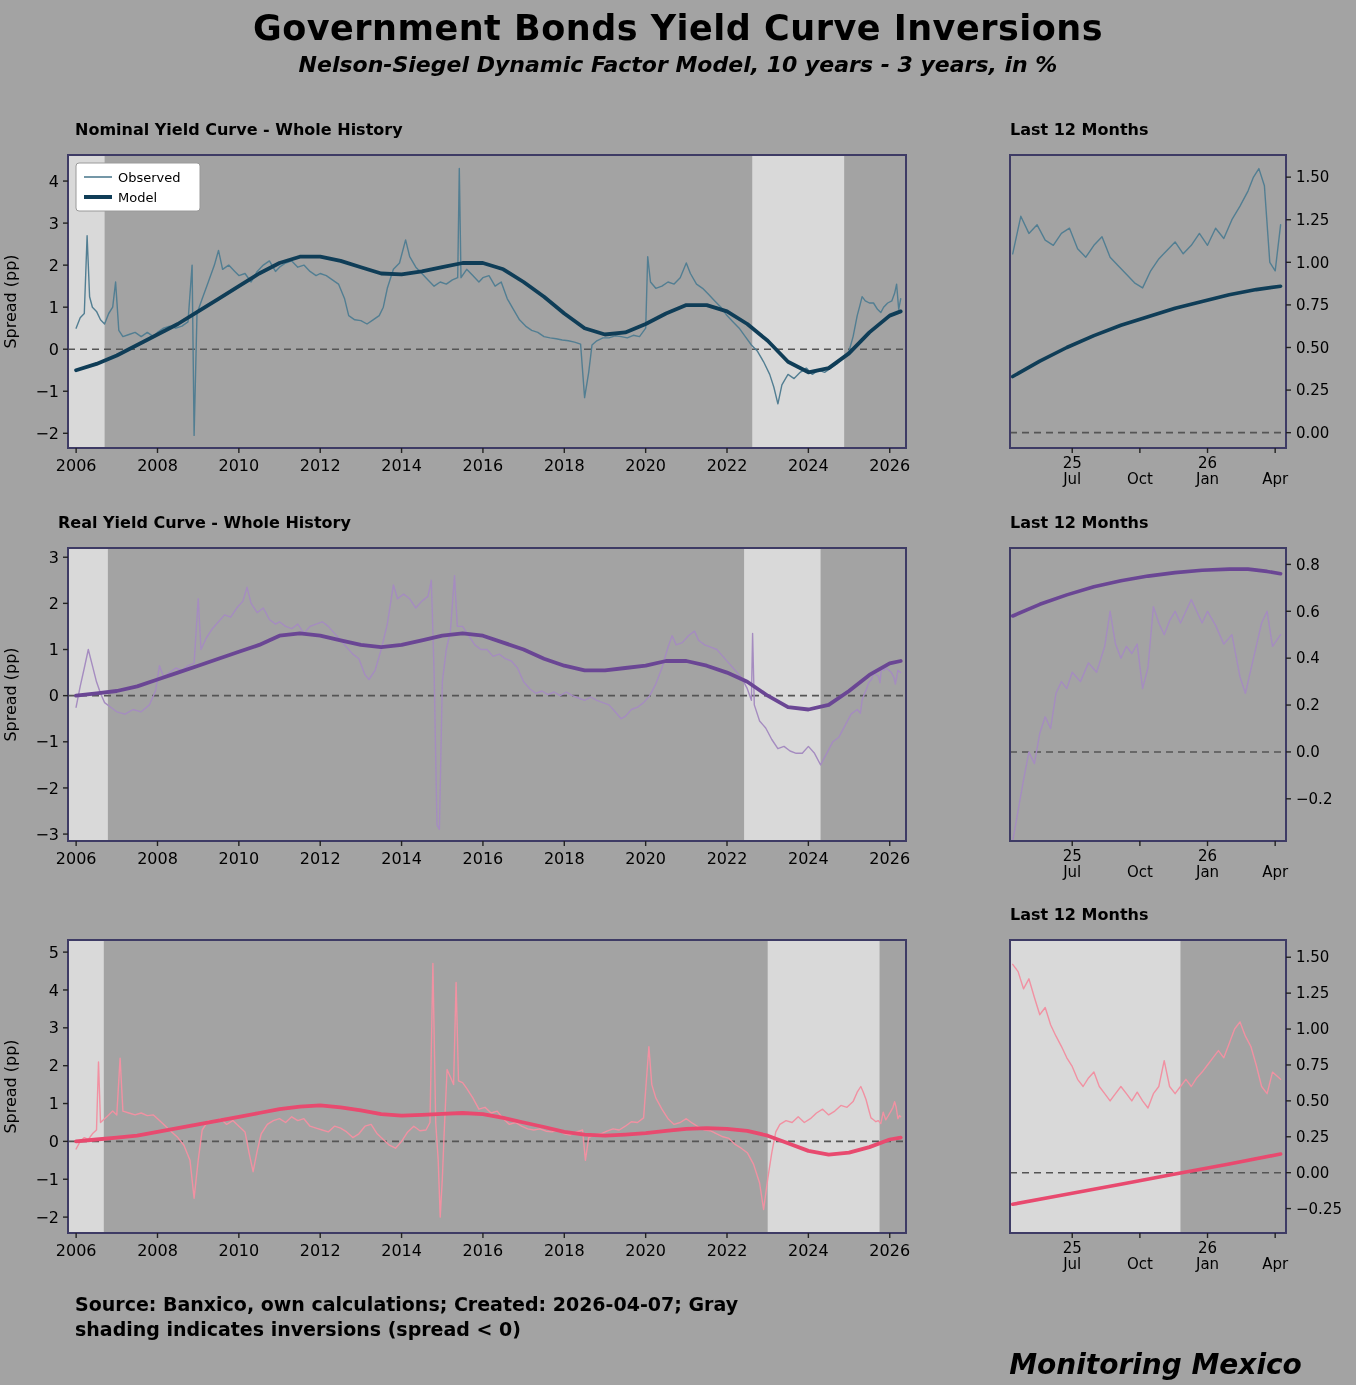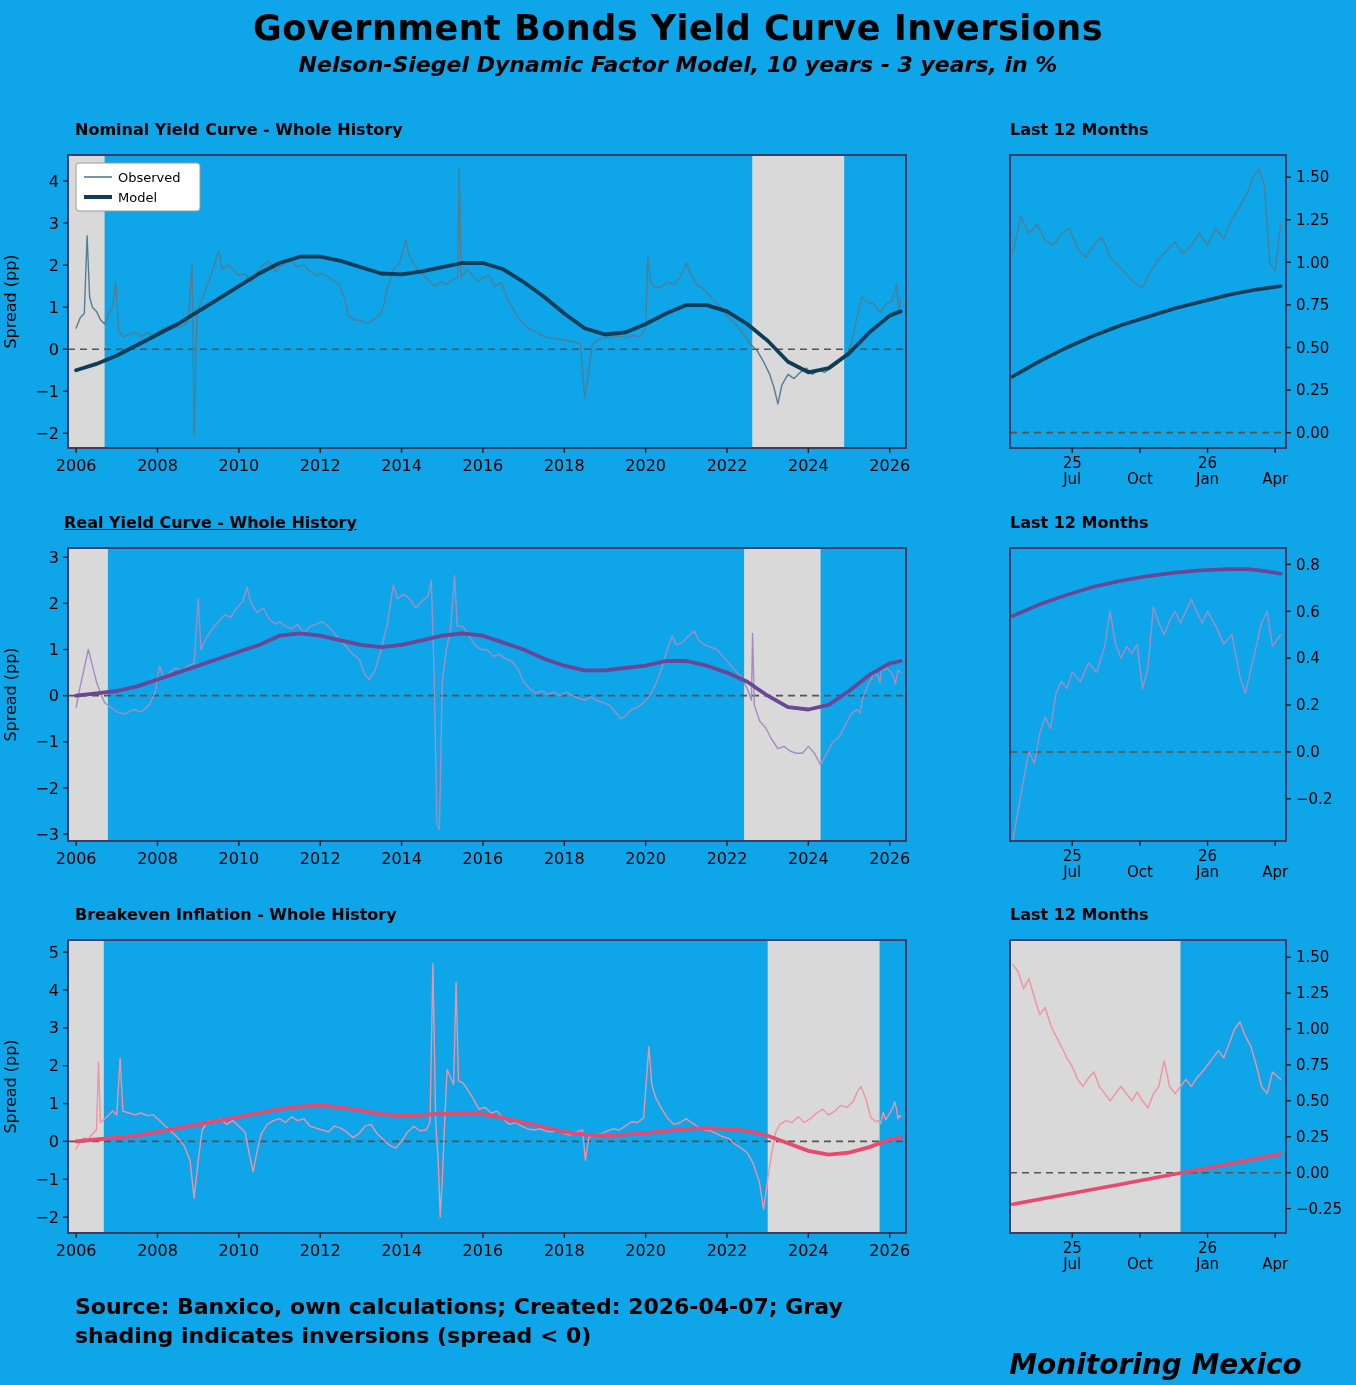--- a/index.html
+++ b/index.html
@@ -1,33 +1,33 @@
 <!DOCTYPE html>
 <html><head>
 <meta charset="utf-8">
 <style>
   * { margin:0; padding:0; box-sizing:border-box; }
   html,body { background:#ffffff; }
-  .page { position:relative; width:1356px; height:1385px; background:#0ea5e9;
+  .page { position:relative; width:1356px; height:1385px; background:#a3a3a3;
           font-family:"DejaVu Sans","Liberation Sans",sans-serif; color:#000; overflow:hidden; }
   .fig-title { position:absolute; top:8px; left:0; width:100%; text-align:center;
                font-size:35px; font-weight:bold; letter-spacing:0.5px; }
   .fig-subtitle { position:absolute; top:52px; left:0; width:100%; text-align:center;
                   font-size:22px; font-weight:bold; font-style:italic; }
   .panel-title { position:absolute; font-size:16px; font-weight:bold; white-space:nowrap; }
   svg.chart { position:absolute; overflow:visible; display:block; }
   svg text { font-family:"DejaVu Sans","Liberation Sans",sans-serif; fill:#000; }
   .footer-source { position:absolute; left:75px; top:1292px; width:870px;
-                   font-size:22px; font-weight:bold; line-height:1.32; white-space:pre-line; }
+                   font-size:19px; font-weight:bold; line-height:1.32; white-space:pre-line; }
   .footer-brand { position:absolute; left:955px; top:1348px; width:401px; text-align:center;
                   font-size:28px; font-weight:bold; font-style:italic; }
   
   #pt-0 { left:75px;   top:120px; }
   #pt-1 { left:1010px; top:120px; }
-  #pt-2 { left:64px;   top:513px;text-decoration:underline; }
+  #pt-2 { left:58px;   top:513px; }
   #pt-3 { left:1010px; top:513px; }
   #pt-4 { left:75px;   top:905px; }
   #pt-5 { left:1010px; top:905px; }
   
   #chart-0 { left:0px;   top:149px; }
   #chart-1 { left:955px; top:149px; }
   #chart-2 { left:0px;   top:542px; }
   #chart-3 { left:955px; top:542px; }
   #chart-4 { left:0px;   top:934px; }
   #chart-5 { left:955px; top:934px; }
@@ -36,21 +36,20 @@
 <body>
 
 <div class="page">
   <div class="fig-title">Government Bonds Yield Curve Inversions</div>
   <div class="fig-subtitle">Nelson-Siegel Dynamic Factor Model, 10 years - 3 years, in %</div>
 
   <div class="panel-title" id="pt-0">Nominal Yield Curve - Whole History</div>
   <div class="panel-title" id="pt-1">Last 12 Months</div>
   <div class="panel-title" id="pt-2">Real Yield Curve - Whole History</div>
   <div class="panel-title" id="pt-3">Last 12 Months</div>
-  <div class="panel-title" id="pt-4">Breakeven Inflation - Whole History</div>
   <div class="panel-title" id="pt-5">Last 12 Months</div>
 
   <svg class="chart" id="chart-0" width="940" height="335" viewBox="0 0 940 335">
       <defs>
         <clipPath id="clip0">
           <rect x="68" y="6" width="838" height="293"></rect>
         </clipPath>
       </defs>
       <g clip-path="url(#clip0)">
         <rect x="68" y="6" width="36.61165048544035" height="293" fill="#d9d9d9"></rect>

